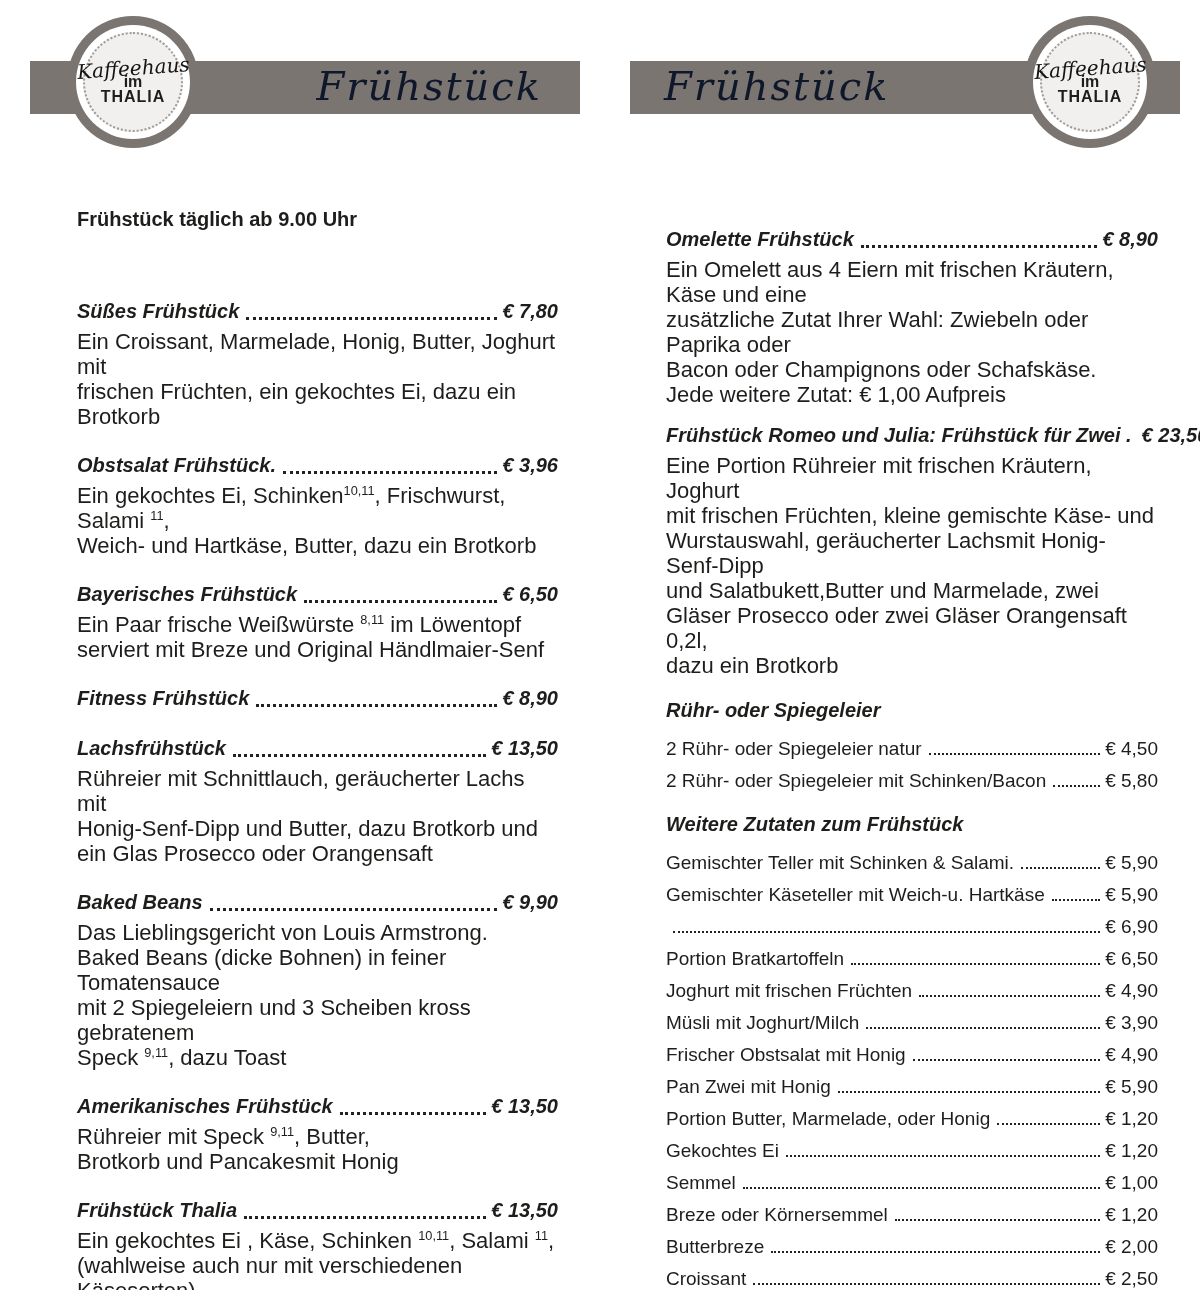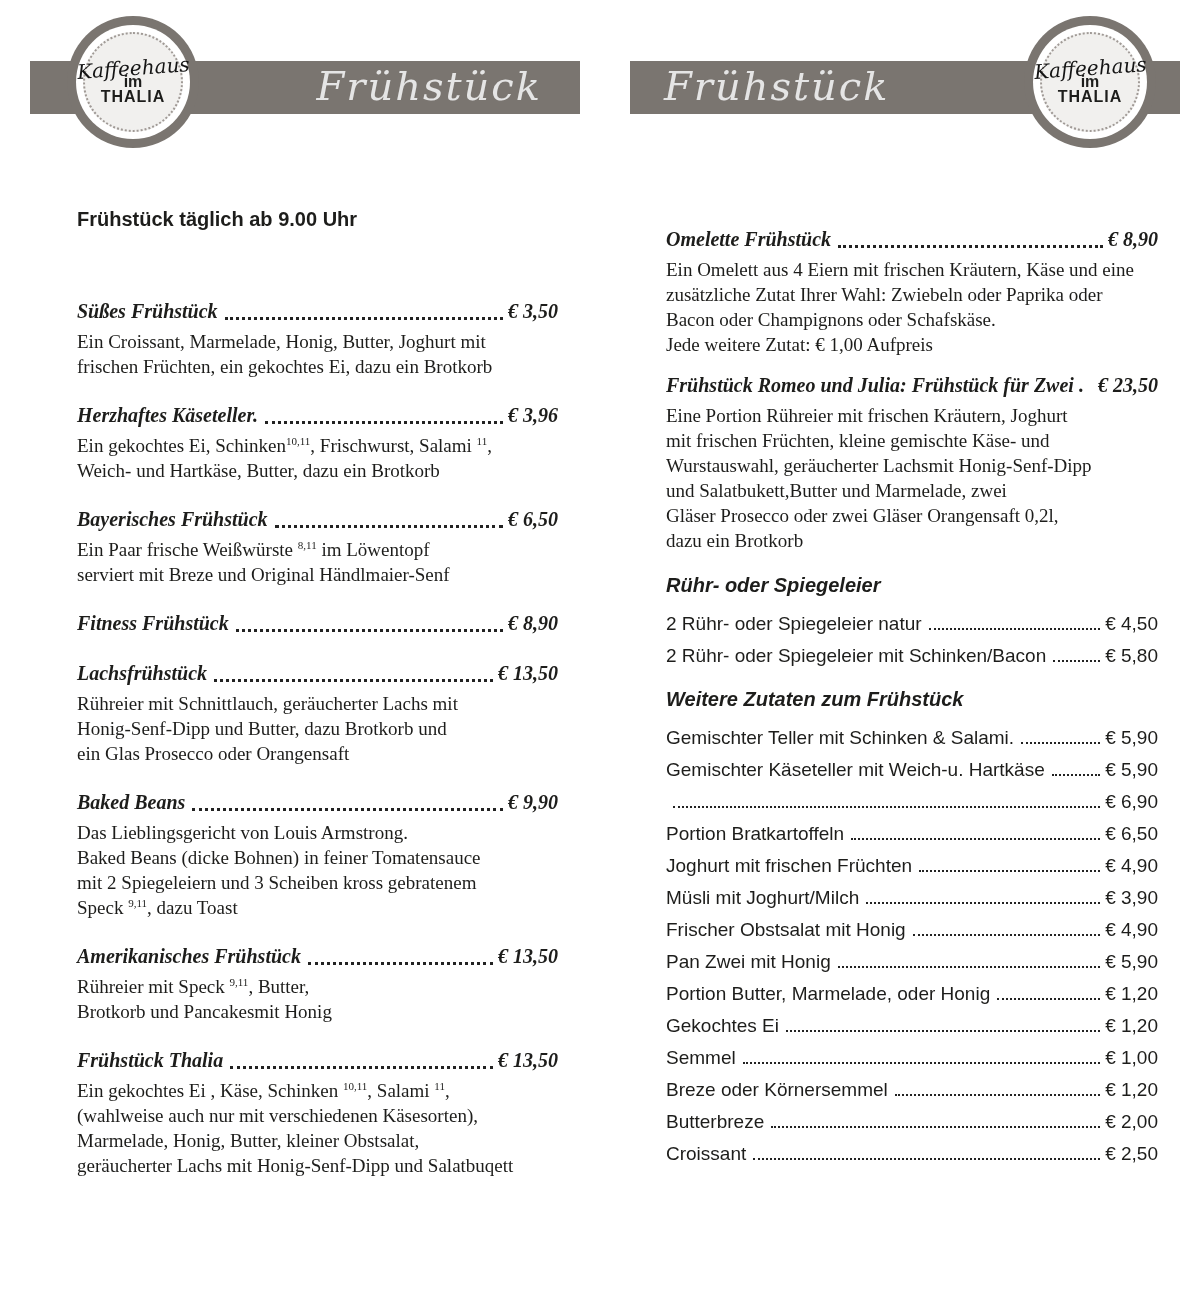--- a/index.html
+++ b/index.html
@@ -17,21 +17,21 @@
   .banner{
     position:absolute;top:61px;height:53px;width:550px;
     display:flex;align-items:center;
   }
   .banner-left{left:30px;justify-content:flex-end;padding-right:38px;box-sizing:border-box;}
   .banner-right{left:630px;justify-content:flex-start;padding-left:34px;box-sizing:border-box;}
   .banner-script{
     font-family:"DejaVu Serif", serif;
     font-style:italic;
     font-size:40px;
-    color:#e5e5e5;
+    color:#0f172a;
     letter-spacing:2px;
     transform:translateY(-2px);
     white-space:nowrap;
   }
 
   
   .logo{
     position:absolute;top:16px;width:132px;height:132px;border-radius:50%;
     display:flex;align-items:center;justify-content:center;
     z-index:2;
@@ -59,21 +59,21 @@
 
   
   .col{position:absolute;}
   .col-left{left:77px;top:205px;width:481px;}
   .col-right{left:666px;top:225px;width:492px;}
 
   .intro{
     font-size:20px;font-weight:bold;line-height:28px;margin-bottom:64px;
   }
 
-  .dish{margin-top:22px;font-family:Liberation Serif, serif;}
+  .dish{margin-top:22px;}
   #left-sections .dish:first-child,
   #right-sections .dish:first-child{margin-top:0;}
   #right-sections .dish + .dish{margin-top:14px;}
 
   .dish-title-row{
     display:flex;align-items:baseline;line-height:28px;
     font-size:20px;font-weight:bold;font-style:italic;
     white-space:nowrap;
   }
   .dish-title{white-space:nowrap;}
@@ -81,21 +81,21 @@
   .leader{
     flex:1 1 auto;
     border-bottom:2.5px dotted #222222;
     margin:0 5px 5px 7px;
     align-self:flex-end;
     min-width:12px;
   }
   .bold-leader{border-bottom-width:3px;}
   .dish-desc{
     margin-top:4px;
-    font-size:19px;line-height:25px;
+    font-size:22px;line-height:25px;
   }
   sup{font-size:0.58em;line-height:0;vertical-align:super;}
 
   .subheading{
     margin-top:18px;
     font-size:20px;font-weight:bold;font-style:italic;line-height:28px;
   }
   .priceline{
     display:flex;align-items:baseline;
     margin-top:10px;
@@ -137,27 +137,27 @@
     </div>
   </div>
 
   <div class="col col-left">
     <div class="intro">Frühstück täglich ab 9.00 Uhr</div>
     <div id="left-sections">
         <div class="dish">
           <div class="dish-title-row">
             <span class="dish-title">Süßes Frühstück</span>
             <span class="leader bold-leader"></span>
-            <span class="dish-price">€ 3,50</span>
+            <span class="dish-price">€ 7,80</span>
           </div>
           <div class="dish-desc">Ein Croissant, Marmelade, Honig, Butter, Joghurt mit<br>frischen Früchten, ein gekochtes Ei, dazu ein Brotkorb</div>
         </div>
         <div class="dish">
           <div class="dish-title-row">
-            <span class="dish-title">Herzhaftes Käseteller.</span>
+            <span class="dish-title">Obstsalat Frühstück.</span>
             <span class="leader bold-leader"></span>
             <span class="dish-price">€ 3,96</span>
           </div>
           <div class="dish-desc">Ein gekochtes Ei, Schinken<sup>10,11</sup>, Frischwurst, Salami <sup>11</sup>,<br>Weich- und Hartkäse, Butter, dazu ein Brotkorb</div>
         </div>
         <div class="dish">
           <div class="dish-title-row">
             <span class="dish-title">Bayerisches Frühstück</span>
             <span class="leader bold-leader"></span>
             <span class="dish-price">€ 6,50</span>

